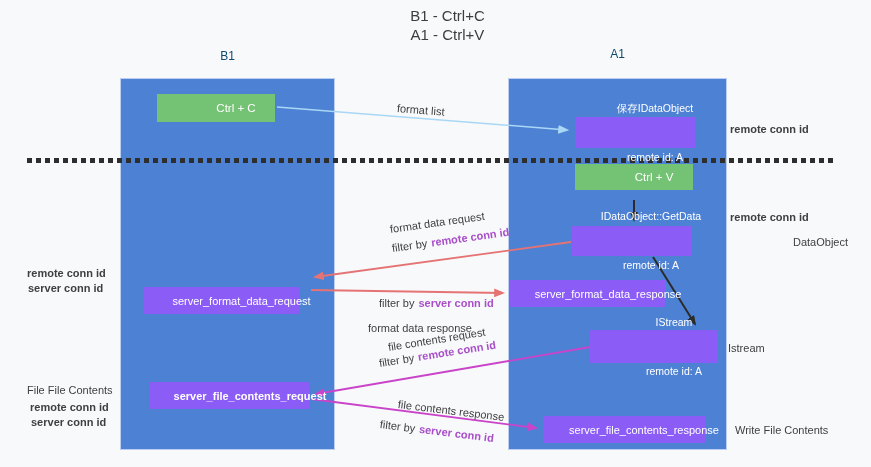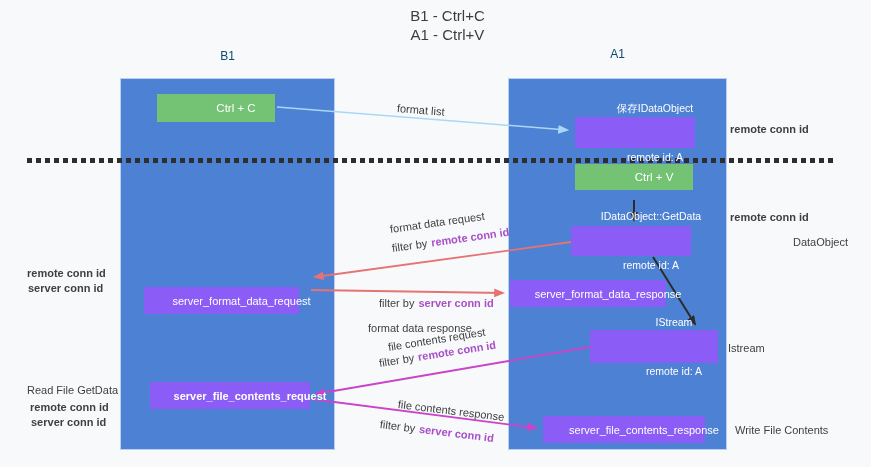--- a/index.html
+++ b/index.html
@@ -173,17 +173,17 @@
   </div>
 
   <div class="side purple" style="left:730px; top:123px; font-size:11px;">remote conn id</div>
   <div class="side purple" style="left:730px; top:211px; font-size:11px;">remote conn id</div>
   <div class="side" style="left:753px; top:236px;padding-left:40px;">DataObject</div>
   <div class="side" style="left:728px; top:342px;">Istream</div>
   <div class="side" style="left:735px; top:424px;">Write File Contents</div>
 
   <div class="side purple" style="left:27px; top:267px;">remote conn id</div>
   <div class="side greenl" style="left:28px; top:282px;">server conn id</div>
-  <div class="side" style="left:27px; top:384px;">Read File GetData</div>
+  <div class="side" style="left:27px; top:384px;">File File Contents</div>
   <div class="side purple" style="left:30px; top:401px;">remote conn id</div>
   <div class="side greenl" style="left:31px; top:416px;">server conn id</div>
 
 </div>
 
 </body></html>

